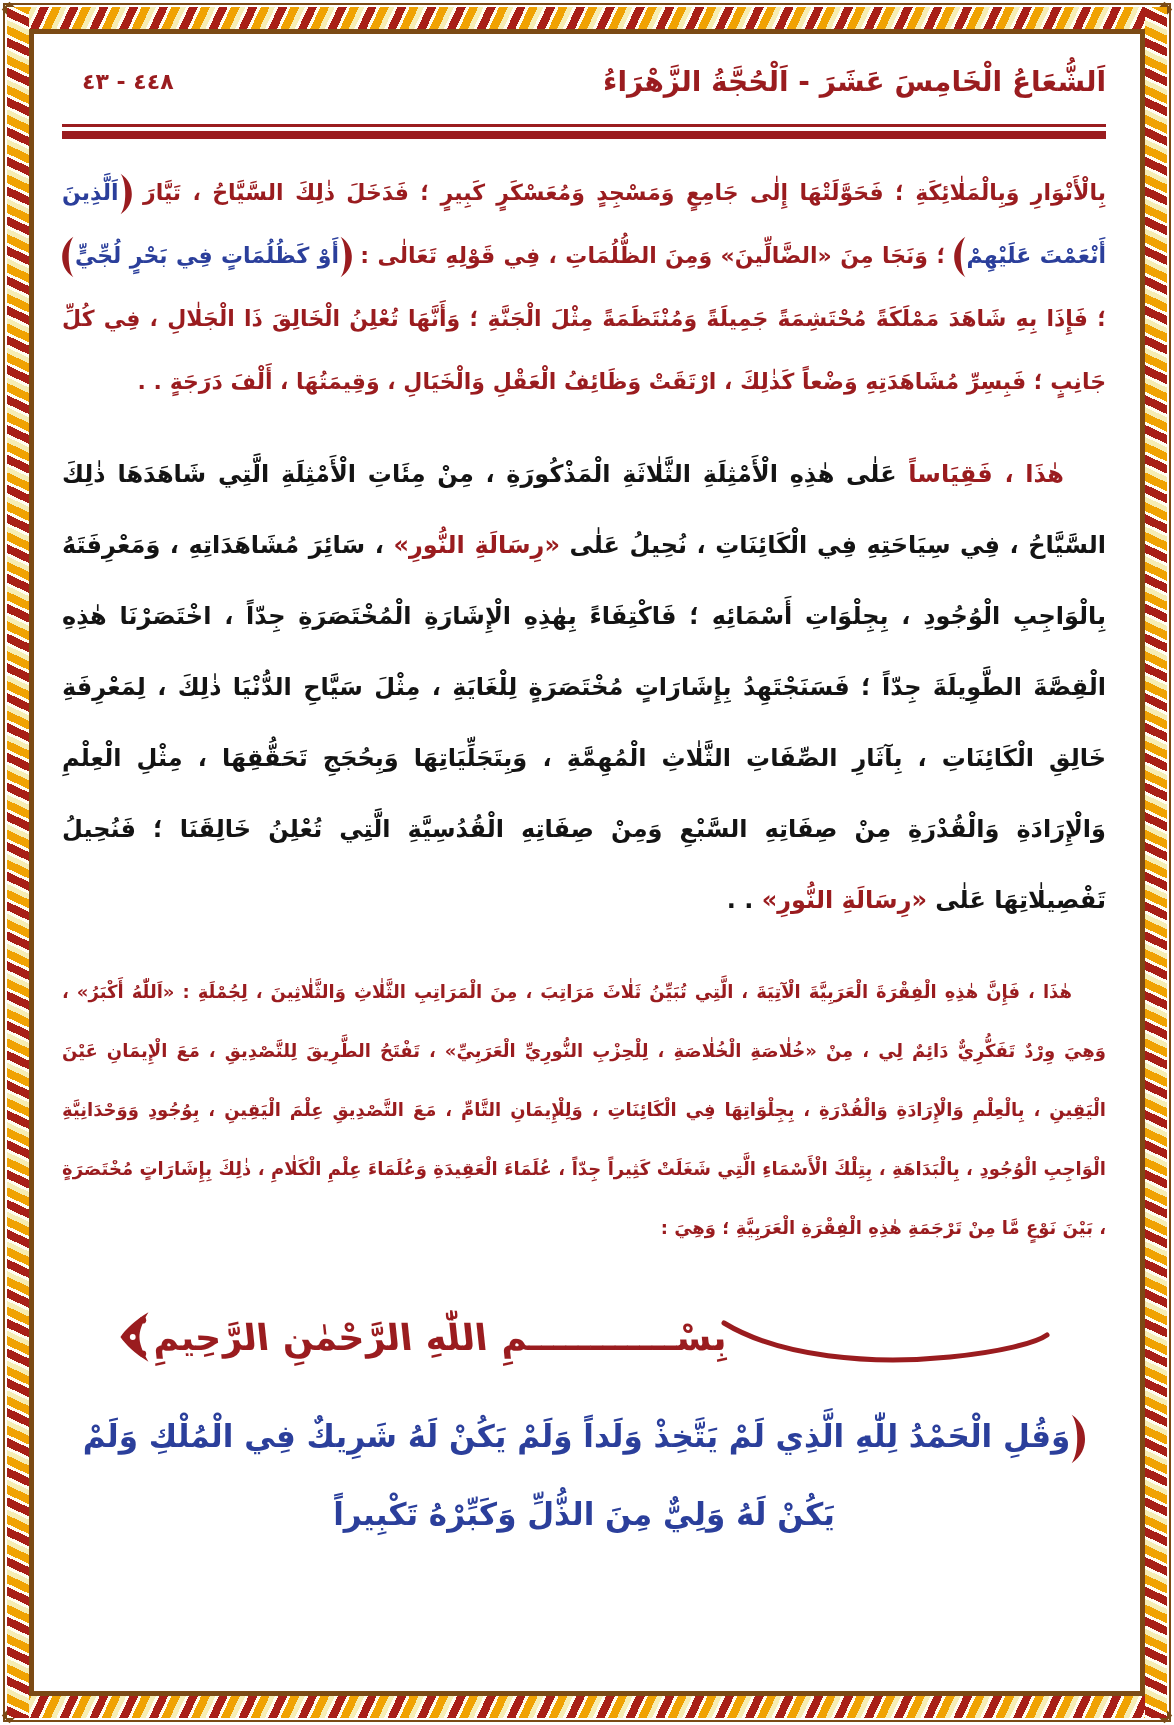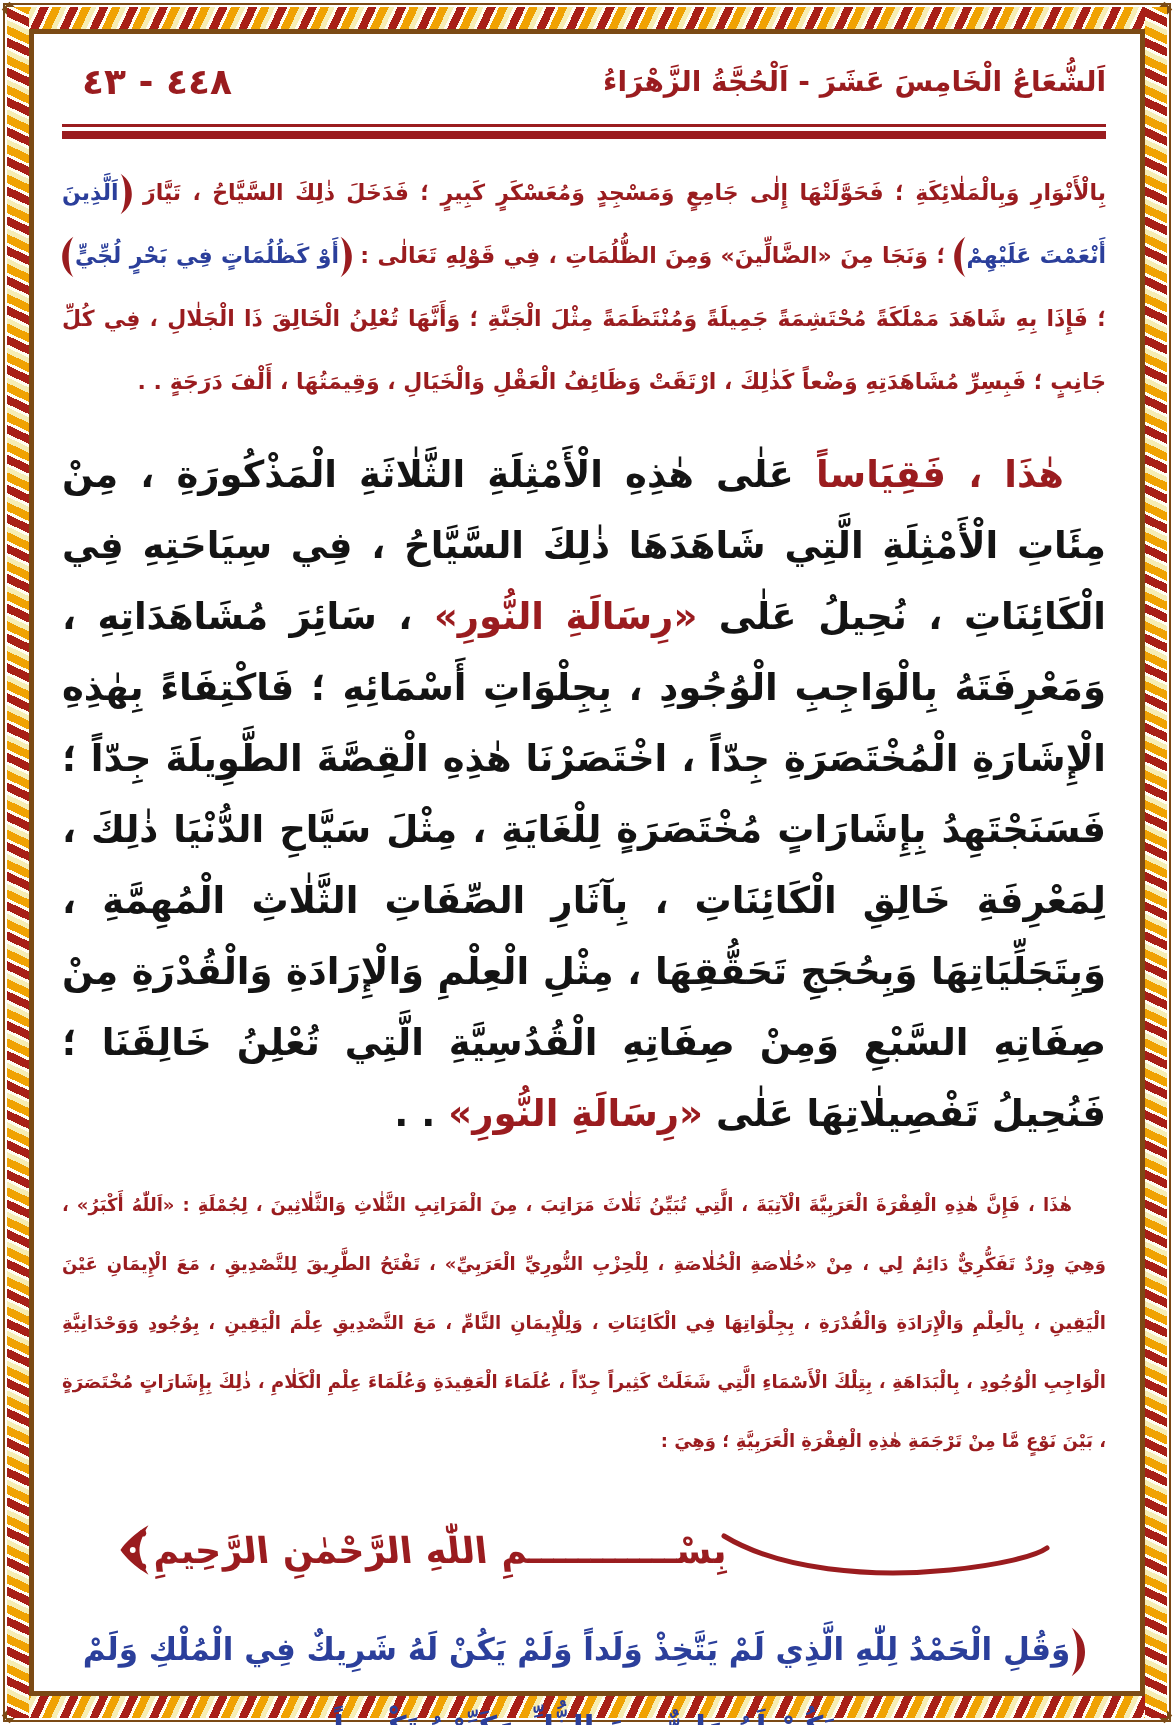--- a/index.html
+++ b/index.html
@@ -32,28 +32,28 @@
   .c-tl{top:-1px; left:-1px;} .c-tr{top:-1px; right:-1px;}
   .c-bl{bottom:-1px; left:-1px;} .c-br{bottom:-1px; right:-1px;}
 
   
   .content{position:absolute; top:50px; right:68px; left:62px; bottom:44px; direction:rtl;}
 
   .header{position:relative; height:64px;}
   .title{position:absolute; left:0; right:0; text-align:right;
     color:var(--ink_red); font-weight:bold; font-size:28px; line-height:64px; white-space:nowrap;}
   .page-numbers{position:absolute; left:20px; top:0; color:var(--ink_red);
-    font-weight:bold; font-size:36px; line-height:64px; letter-spacing:2px;}
+    font-weight:bold; font-size:22px; line-height:64px; letter-spacing:2px;}
 
   .double-rule{margin-top:10px; border-top:3px solid var(--ink_red);
     border-bottom:8px solid var(--ink_red); height:4px;}
 
   p{margin:0; text-align:justify; font-weight:bold;}
   .p-large{font-size:22px; line-height:63px; color:var(--ink_red); margin-top:22px;}
-  .p-black{font-size:37px; line-height:71px; color:var(--ink_black); margin-top:26px; text-indent:42px;}
+  .p-black{font-size:24px; line-height:71px; color:var(--ink_black); margin-top:26px; text-indent:42px;}
   .p-small{font-size:18px; line-height:59px; color:var(--ink_red); margin-top:26px; text-indent:34px;}
   .red{color:var(--ink_red);} .blue{color:var(--ink_blue);} .black{color:var(--ink_black);}
 
   
   .orn{display:inline-block; vertical-align:middle; color:var(--ink_red); line-height:0;}
   .orn svg{display:inline-block; vertical-align:middle;}
   .flip{transform:scaleX(-1);}
 
   
   .bismillah{margin-top:26px; height:108px; display:flex; align-items:center;

